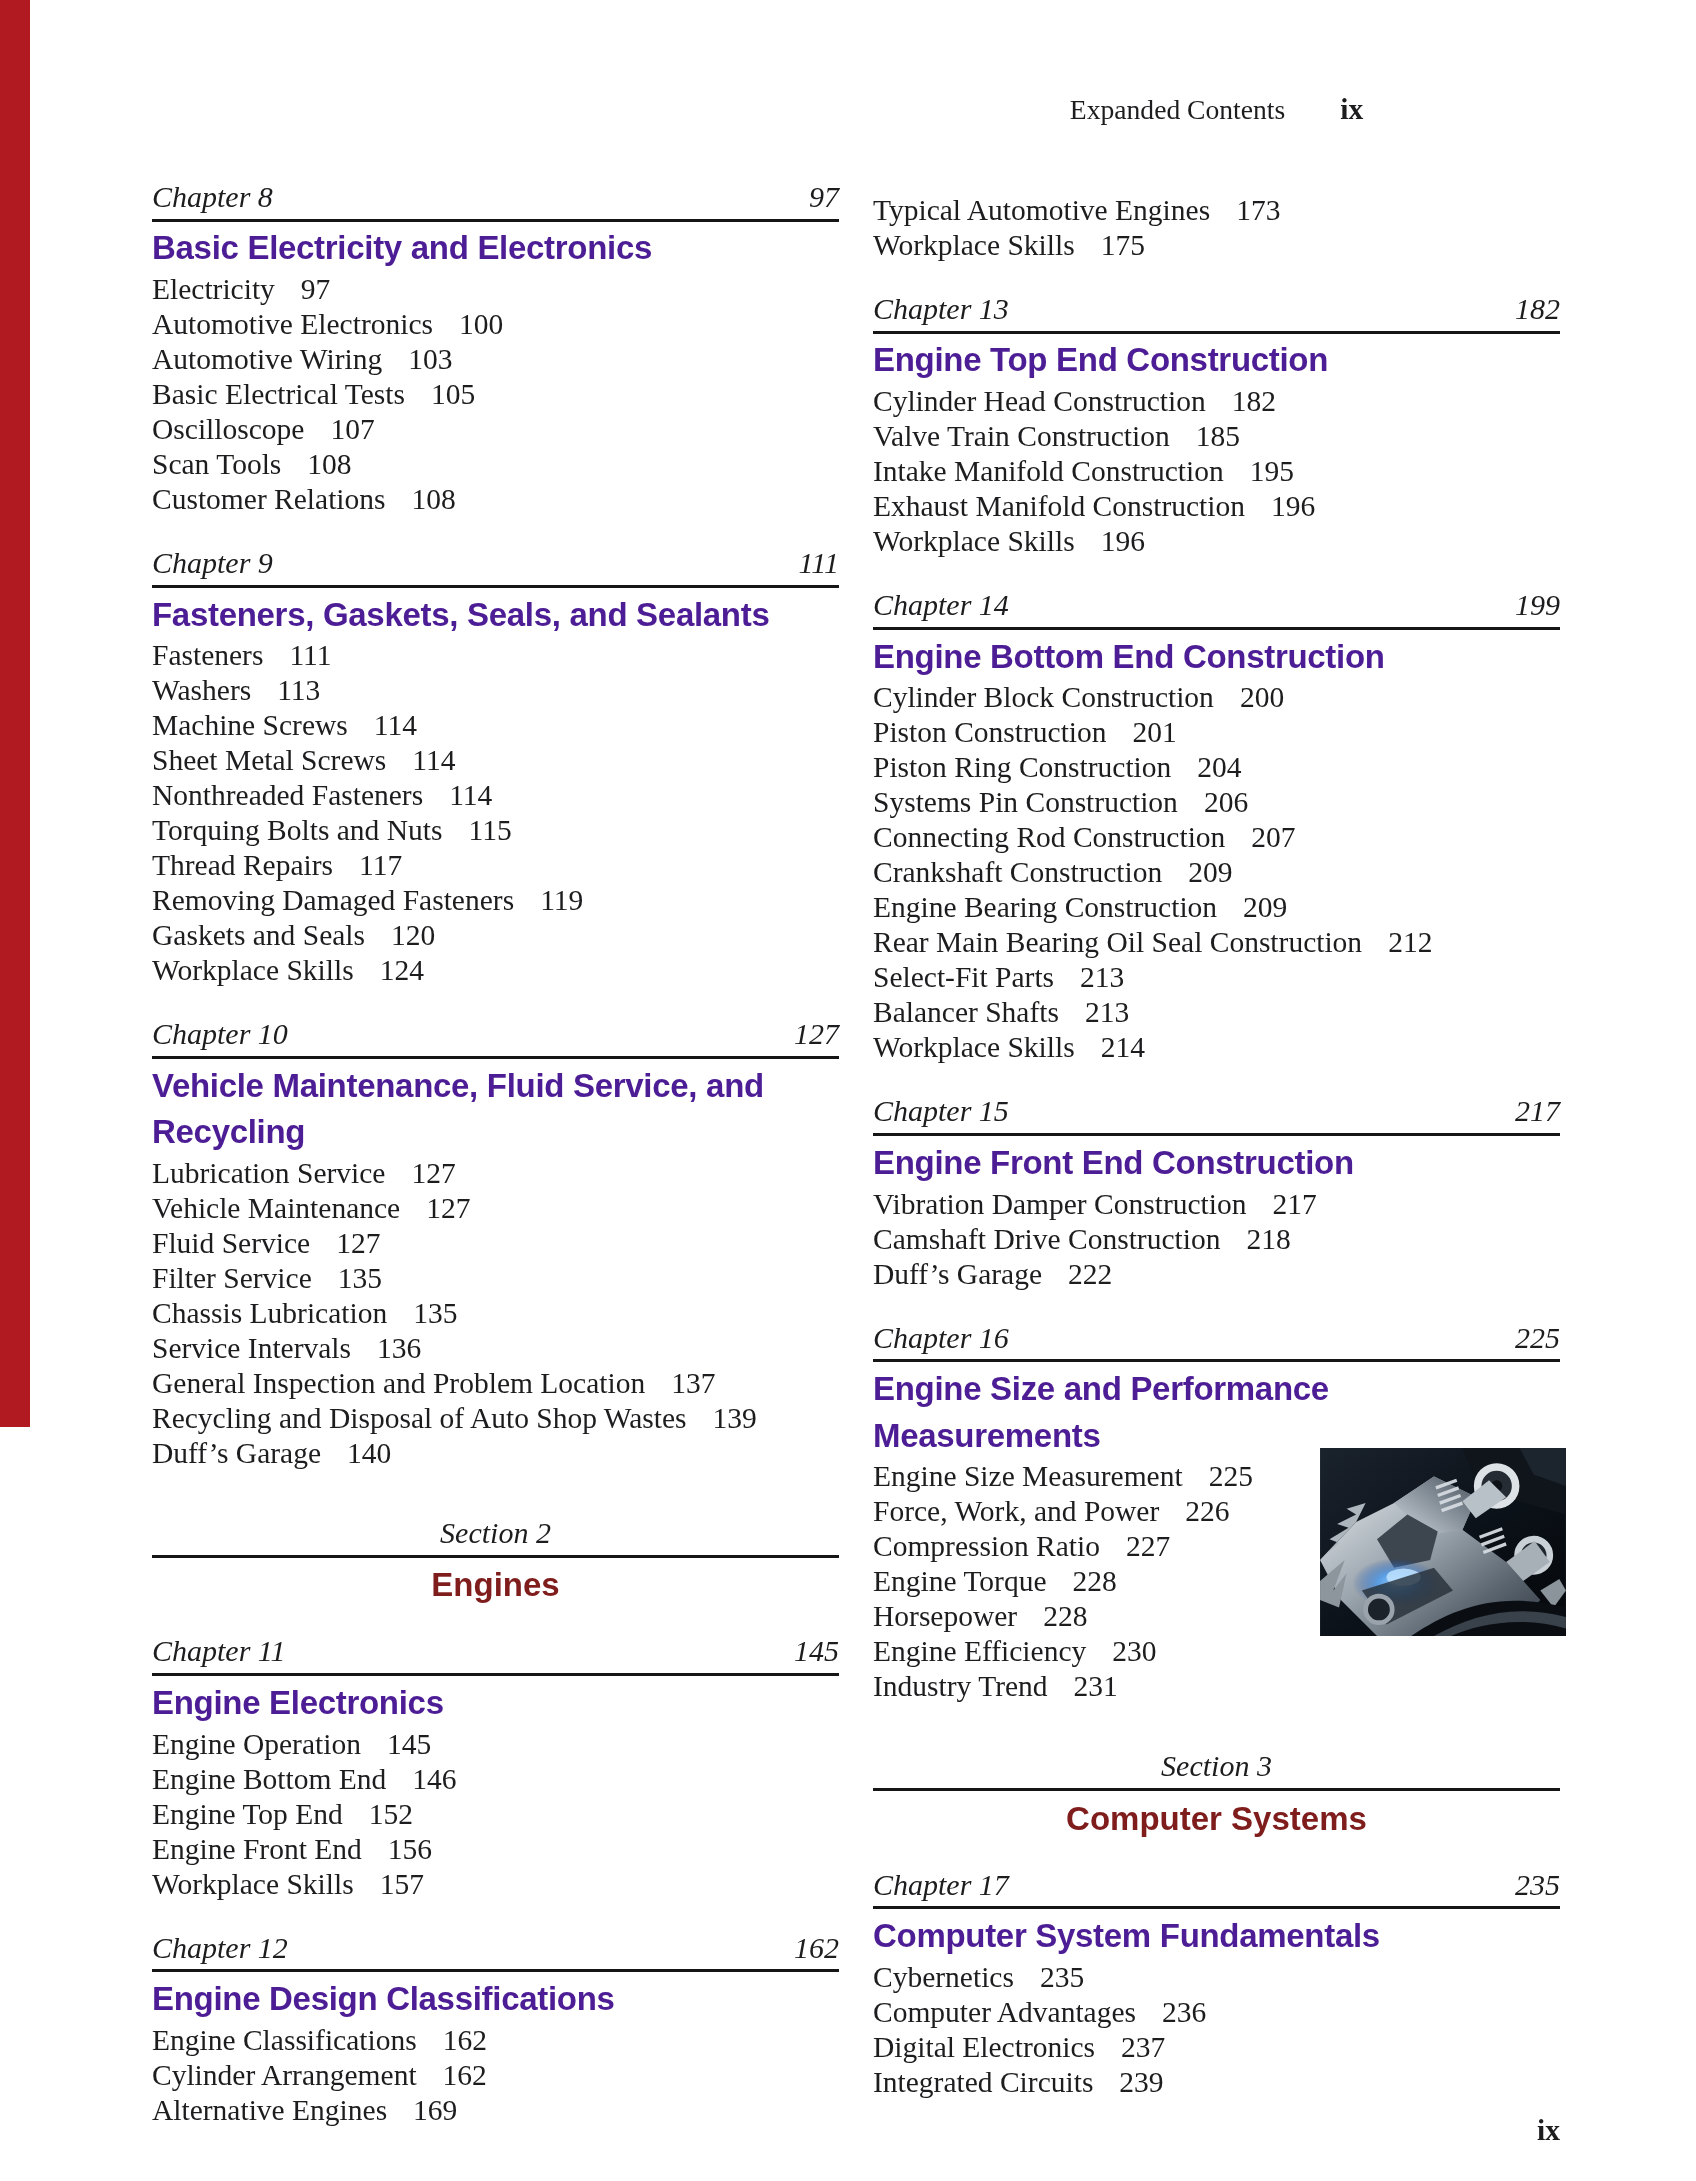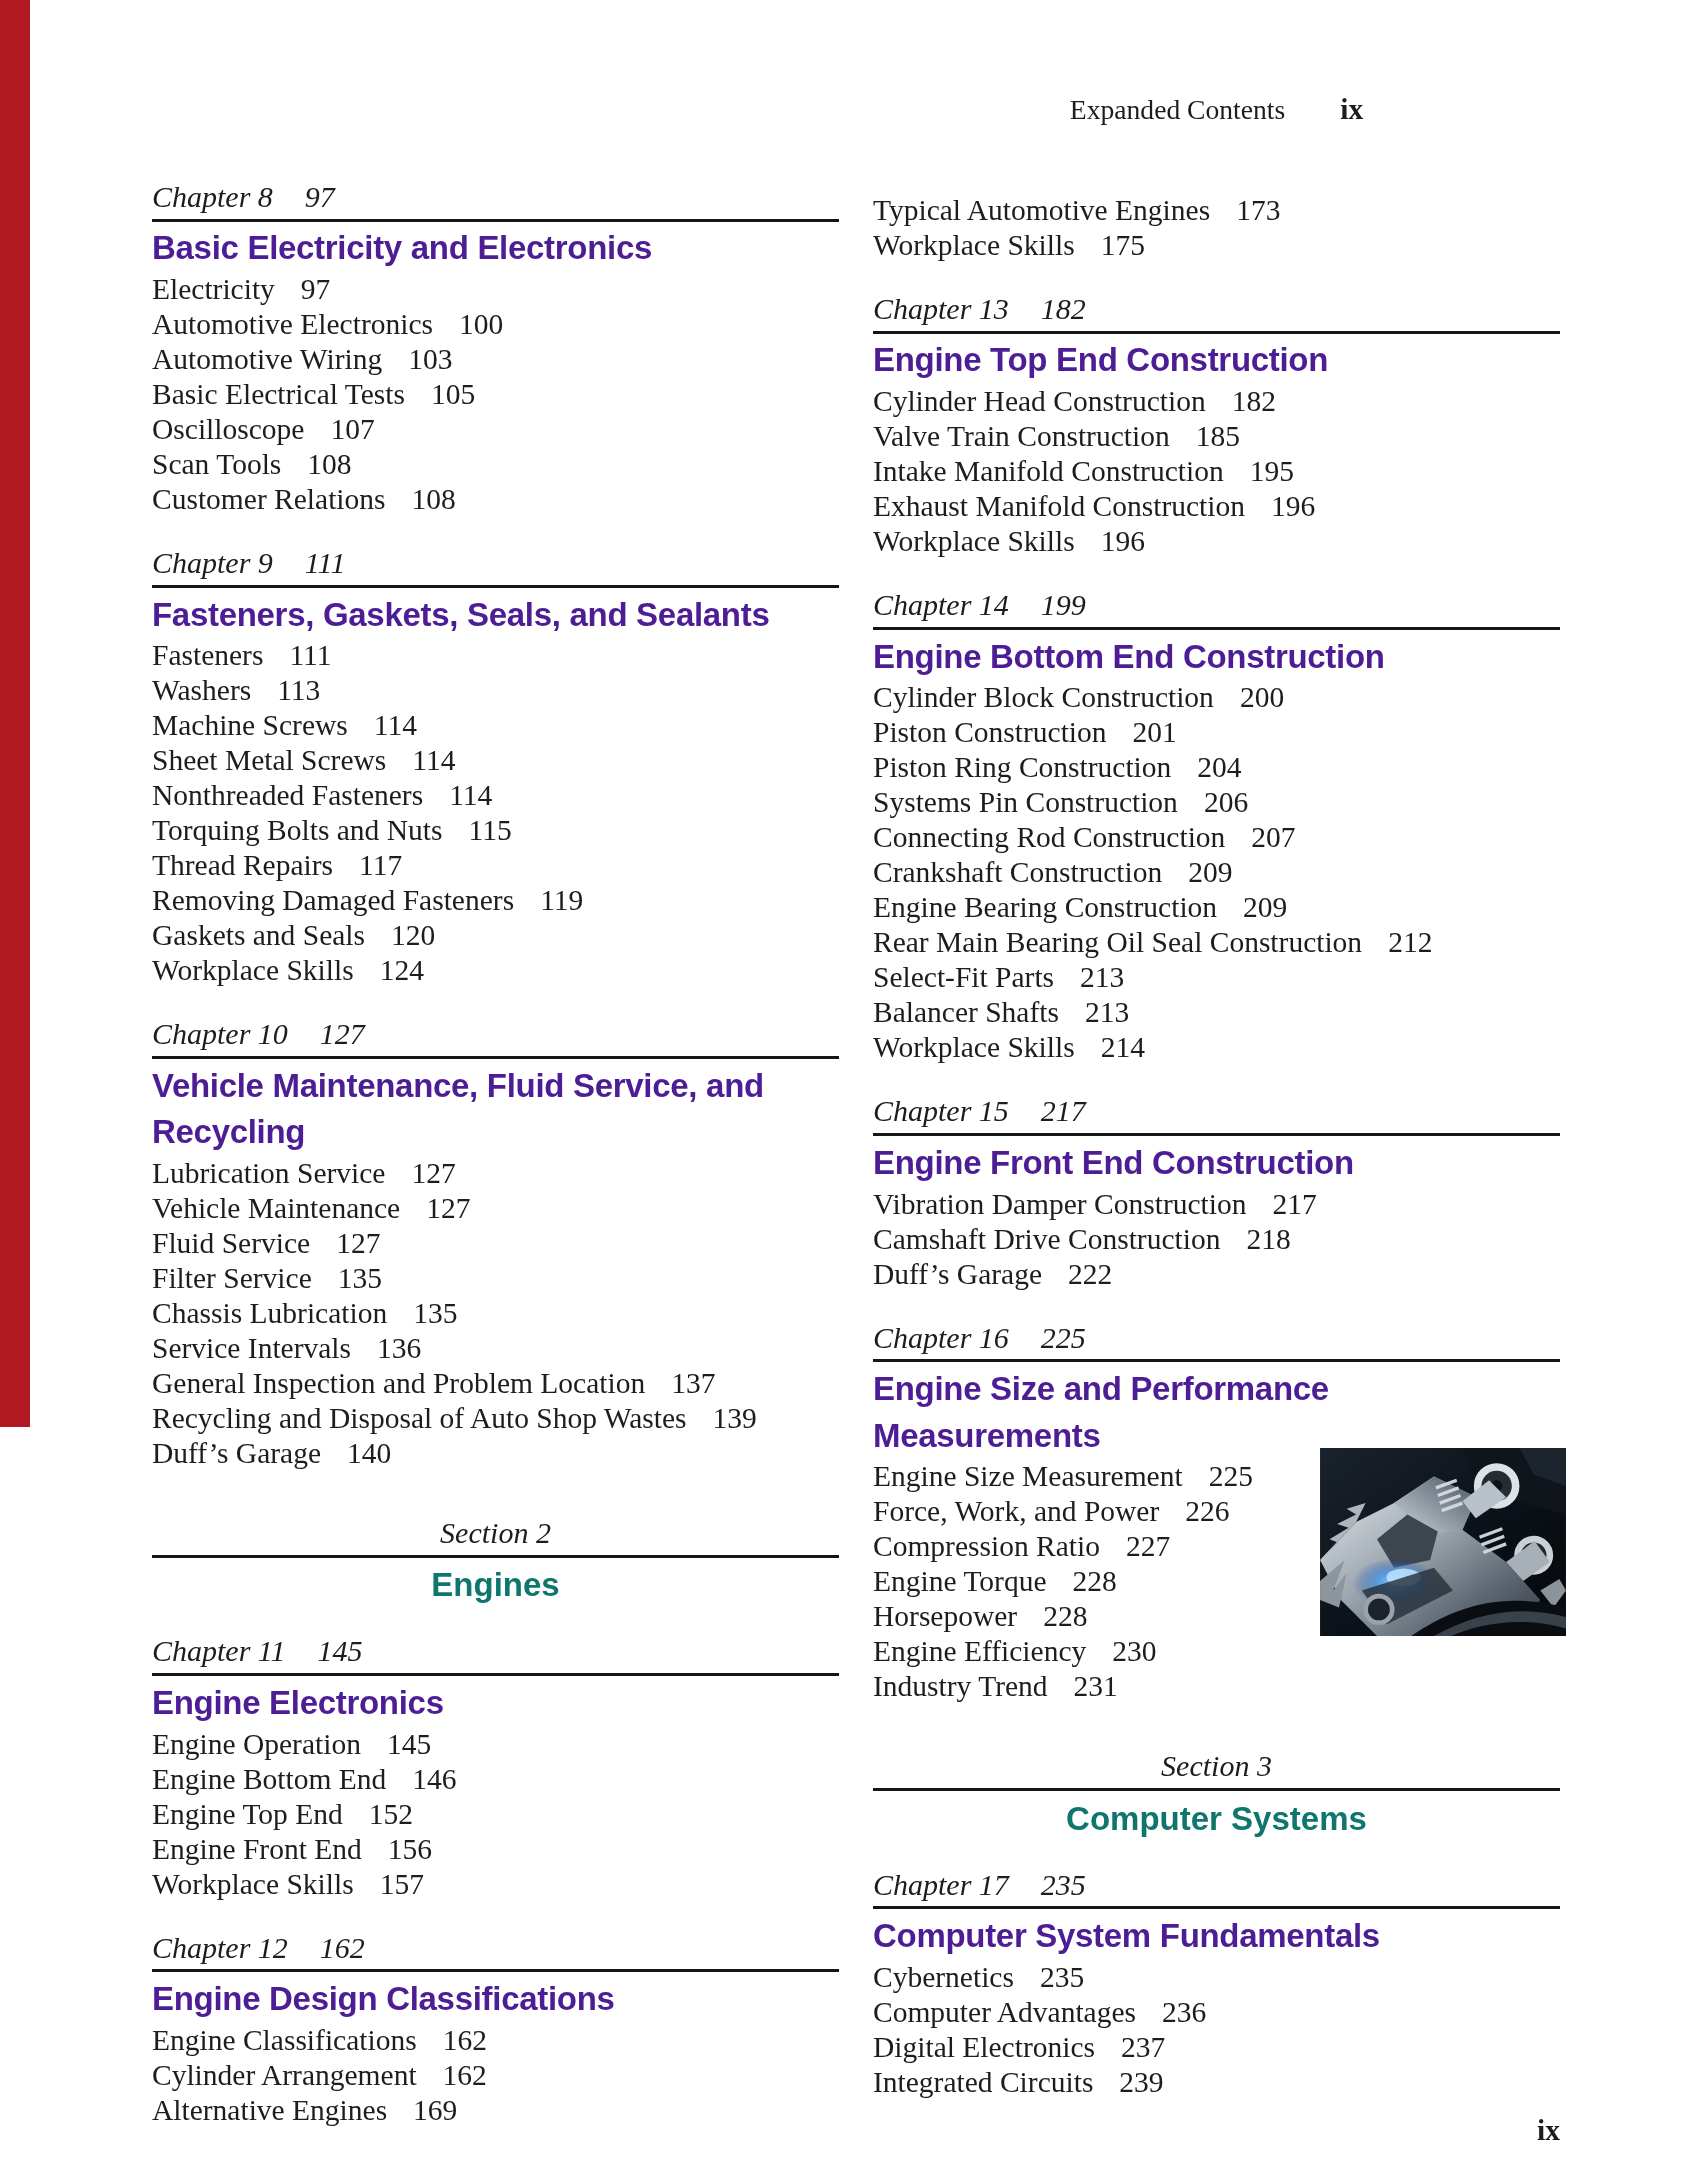--- a/index.html
+++ b/index.html
@@ -13,35 +13,35 @@
   
   .runhead{position:absolute;top:93px;left:873px;width:687px;text-align:center;
     font-size:27.6px;line-height:32px;white-space:nowrap;}
   .runhead .rh-folio{font-weight:bold;font-size:29.5px;margin-left:55px;}
   
   .col{position:absolute;top:181px;width:687px;}
   #col0{left:152px;}
   #col1{left:873px;}
   .block{margin-top:30px;}
   .block:first-child{margin-top:0;}
-  .ch-line{display:flex;align-items:baseline;
+  .ch-line{display:flex;justify-content:space-between;align-items:baseline;
     font-style:italic;font-size:30px;line-height:32px;gap:32px;}
   .ch-rule{height:0;border:0;border-top:3.8px solid #161616;margin:5.7px 0 0 0;}
   .ch-title{font-family:"Liberation Sans", sans-serif;font-weight:700;
     font-size:33px;line-height:40px;letter-spacing:-0.3px;margin-top:6.7px;
     white-space:nowrap;color:#4c1d95;}
   .entries{margin-top:3.8px;}
   .entry{font-size:29.5px;line-height:35px;white-space:nowrap;}
   .entry .pg{margin-left:26px;}
   
   .section{margin-top:46px;text-align:center;}
   .sec-label{font-style:italic;font-size:30px;line-height:32px;}
   .sec-rule{height:0;border:0;border-top:3.8px solid #161616;margin:5.7px 0 0 0;}
   .sec-title{font-family:"Liberation Sans", sans-serif;font-weight:700;
-    font-size:33px;line-height:40px;margin-top:7.6px;color:#0f766e;}
+    font-size:33px;line-height:40px;margin-top:7.6px;color:#7f1d1d;}
   
   .photo{position:absolute;left:1320px;top:1448px;width:246px;height:188px;overflow:hidden;}
   .photo svg{display:block;}
   
   .folio{position:absolute;top:2113px;left:873px;width:687px;text-align:right;
     font-weight:bold;font-size:29.5px;line-height:34px;}
 </style>
 </head>
 <body>
 

